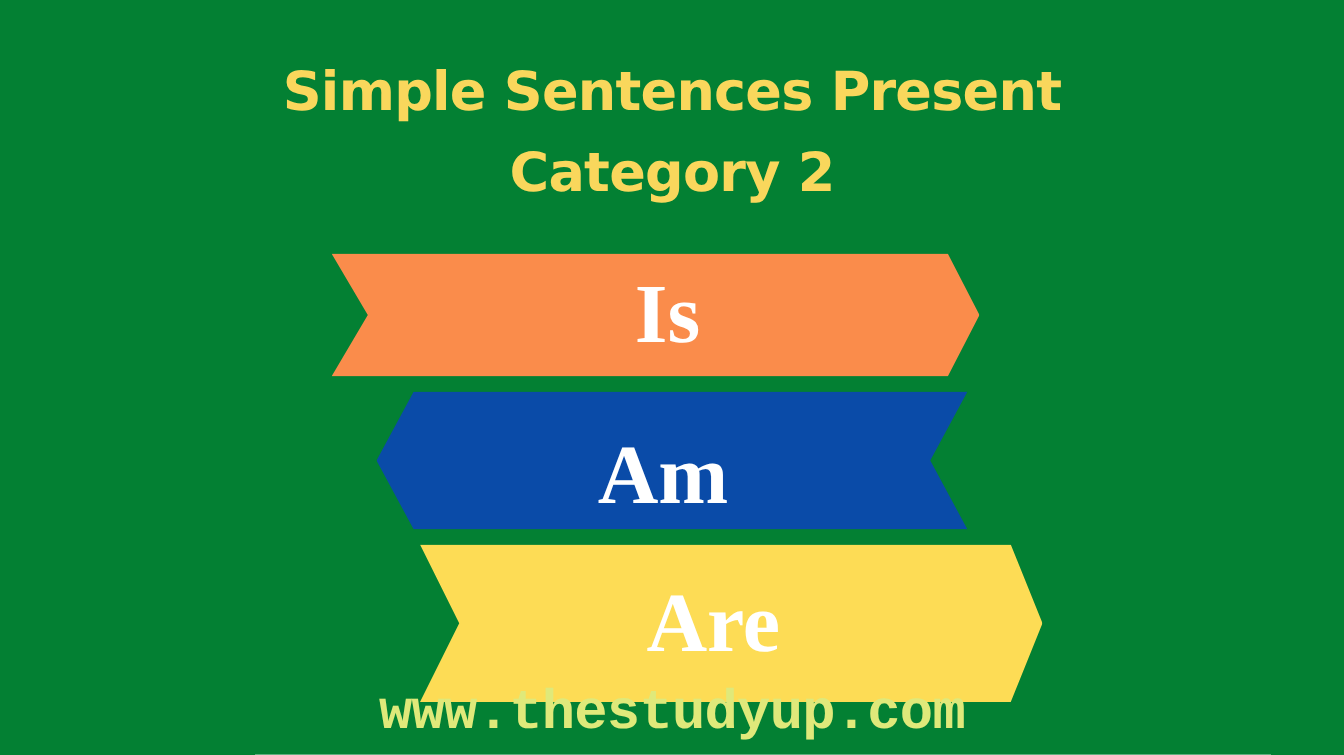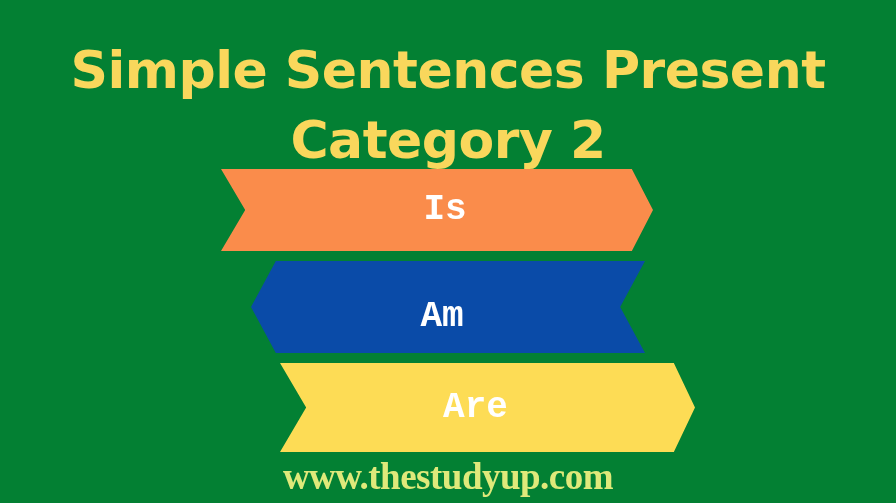--- a/index.html
+++ b/index.html
@@ -28,40 +28,40 @@
     top: 44px;
     width: 896px;
     text-align: center;
     line-height: 1.0;
   }
   .title-line {
     display: block;
     color: #f9d75c;
     font-family: "DejaVu Sans", "Liberation Sans", sans-serif;
     font-weight: bold;
-    font-size: 52px;
+    font-size: 36px;
     letter-spacing: -0.5px;
     margin: 0;
     padding: 0;
   }
   .title-line.line1 { margin-bottom: 18px; }
 
   
   .banner {
     position: absolute;
     display: flex;
     align-items: center;
     justify-content: center;
   }
   .banner-label {
     position: relative;
     color: #ffffff;
-    font-family: Liberation Mono, monospace;
+    font-family: Liberation Serif, serif;
     font-weight: bold;
-    font-size: 36px;
+    font-size: 56px;
     line-height: 1;
     letter-spacing: 0px;
     white-space: nowrap;
     pointer-events: none;
   }
 
   
   .banner-is {
     left: 221px;
     top: 169px;
@@ -83,38 +83,38 @@
     -webkit-clip-path: polygon(6.3% 0%, 100% 0%, 93.7% 50%, 100% 100%, 6.3% 100%, 0% 50%);
     clip-path: polygon(6.3% 0%, 100% 0%, 93.7% 50%, 100% 100%, 6.3% 100%, 0% 50%);
   }
   .banner-am .banner-label { left: -6px; margin-top: 20px; }
 
   
   .banner-are {
     left: 280px;
     top: 363px;
     width: 415px;
-    height: 89px;
+    height: 105px;
     background: #fddc55;
     -webkit-clip-path: polygon(0% 0%, 94.9% 0%, 100% 50%, 94.9% 100%, 0% 100%, 6.3% 50%);
     clip-path: polygon(0% 0%, 94.9% 0%, 100% 50%, 94.9% 100%, 0% 100%, 6.3% 50%);
   }
   .banner-are .banner-label { left: -12px; }
 
   
   .footer {
     position: absolute;
     left: 0;
     bottom: 8px;
     width: 896px;
     text-align: center;
   }
   .footer-url {
     color: #dfe97a;
-    font-family: Liberation Serif, serif;
+    font-family: Liberation Mono, monospace;
     font-weight: bold;
     font-size: 37px;
     letter-spacing: -0.5px;
     line-height: 1;
   }
 </style>
 </head>
 <body>
 
 <div id="poster">

